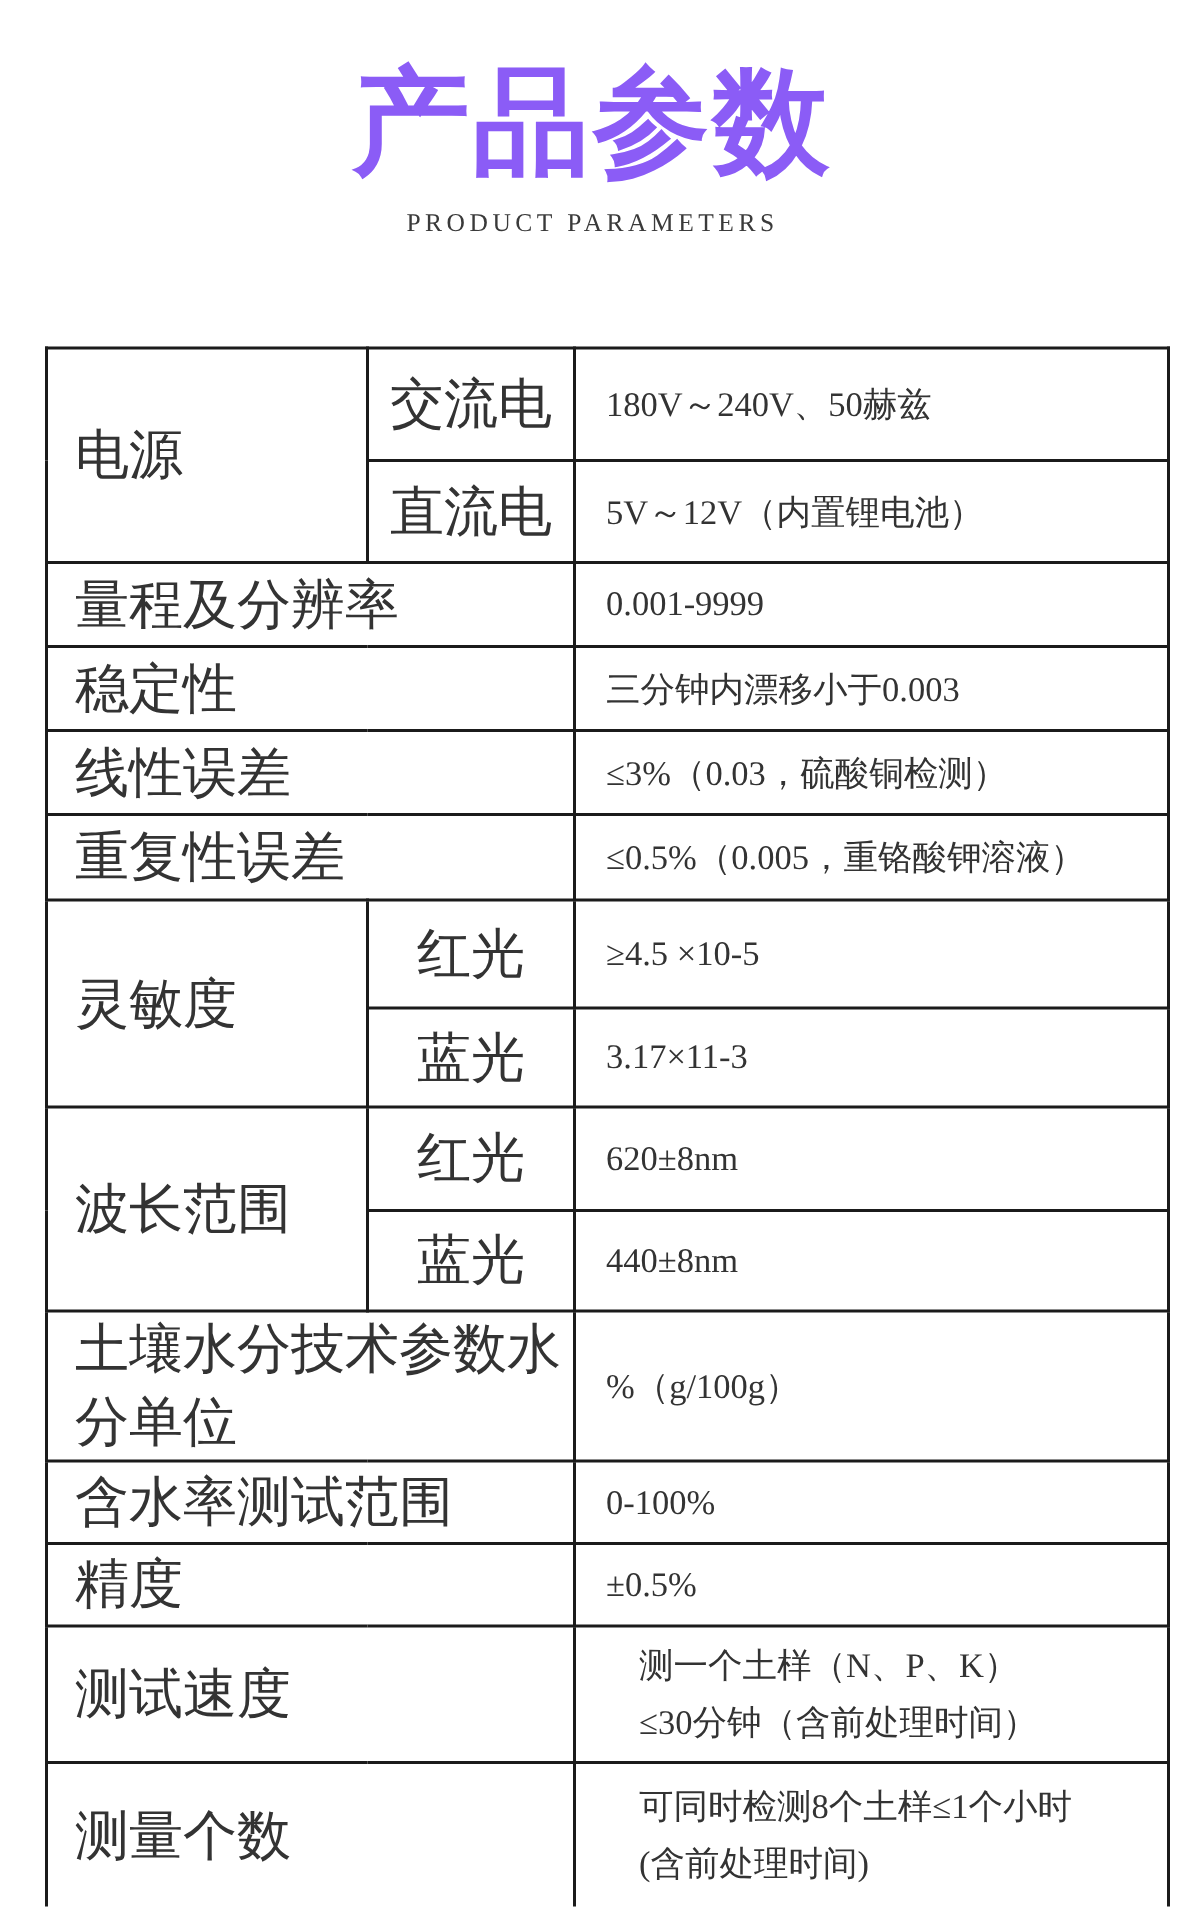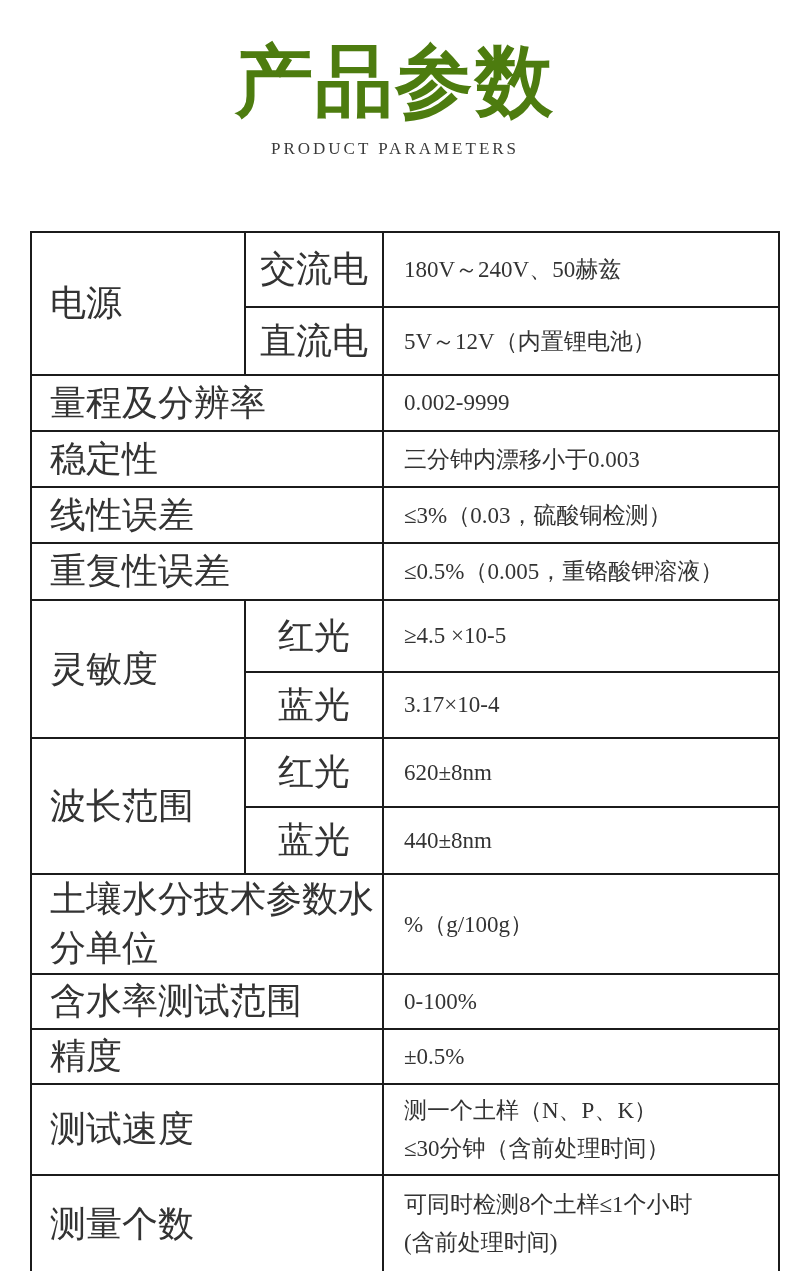--- a/index.html
+++ b/index.html
@@ -13,21 +13,21 @@
     margin: 0 auto;
     overflow: hidden;
   }
   .header {
     padding-top: 34px;
     text-align: center;
   }
   .page-title {
     font-size: 78px;
     font-weight: bold;
-    color: #4d7c0f;
+    color: #8b5cf6;
     line-height: 1.22;
     letter-spacing: 2px;
   }
   .page-subtitle {
     margin-top: 10px;
     font-size: 17px;
     color: #3a3a3a;
     letter-spacing: 3px;
   }
   .spec-table {
@@ -56,21 +56,21 @@
     width: 396px;
     padding-left: 20px;
     text-align: left;
     font-size: 23px;
   }
   td.c-label-wide {
     padding-left: 18px;
     text-align: left;
     border-radius: 16px;
   }
-  .value-line { line-height: 38px; }
+  .value-line { line-height: 38px; margin-left: 22px; }
 </style>
 </head>
 <body>
 
 <div class="header">
   <div class="page-title">产品参数</div>
   <div class="page-subtitle">PRODUCT PARAMETERS</div>
 </div>
 
 <table class="spec-table">
@@ -81,21 +81,21 @@
       <td class="c-sub">交流电</td>
       <td class="c-value">180V～240V、50赫兹</td>
     </tr>
     <tr style="height:68px;">
       <td class="c-sub">直流电</td>
       <td class="c-value">5V～12V（内置锂电池）</td>
     </tr>
 
     <tr style="height:56px;">
       <td class="c-label-wide" colspan="2">量程及分辨率</td>
-      <td class="c-value">0.002-9999</td>
+      <td class="c-value">0.001-9999</td>
     </tr>
     <tr style="height:56px;">
       <td class="c-label-wide" colspan="2">稳定性</td>
       <td class="c-value">三分钟内漂移小于0.003</td>
     </tr>
     <tr style="height:56px;">
       <td class="c-label-wide" colspan="2">线性误差</td>
       <td class="c-value">≤3%（0.03，硫酸铜检测）</td>
     </tr>
     <tr style="height:57px;padding-left:44px;">
@@ -103,21 +103,21 @@
       <td class="c-value">≤0.5%（0.005，重铬酸钾溶液）</td>
     </tr>
 
     <tr style="height:72px;">
       <td class="c-label" rowspan="2">灵敏度</td>
       <td class="c-sub">红光</td>
       <td class="c-value">≥4.5 ×10-5</td>
     </tr>
     <tr style="height:66px;">
       <td class="c-sub">蓝光</td>
-      <td class="c-value">3.17×10-4</td>
+      <td class="c-value">3.17×11-3</td>
     </tr>
 
     <tr style="height:69px;">
       <td class="c-label" rowspan="2">波长范围</td>
       <td class="c-sub">红光</td>
       <td class="c-value">620±8nm</td>
     </tr>
     <tr style="height:67px;">
       <td class="c-sub">蓝光</td>
       <td class="c-value">440±8nm</td>

